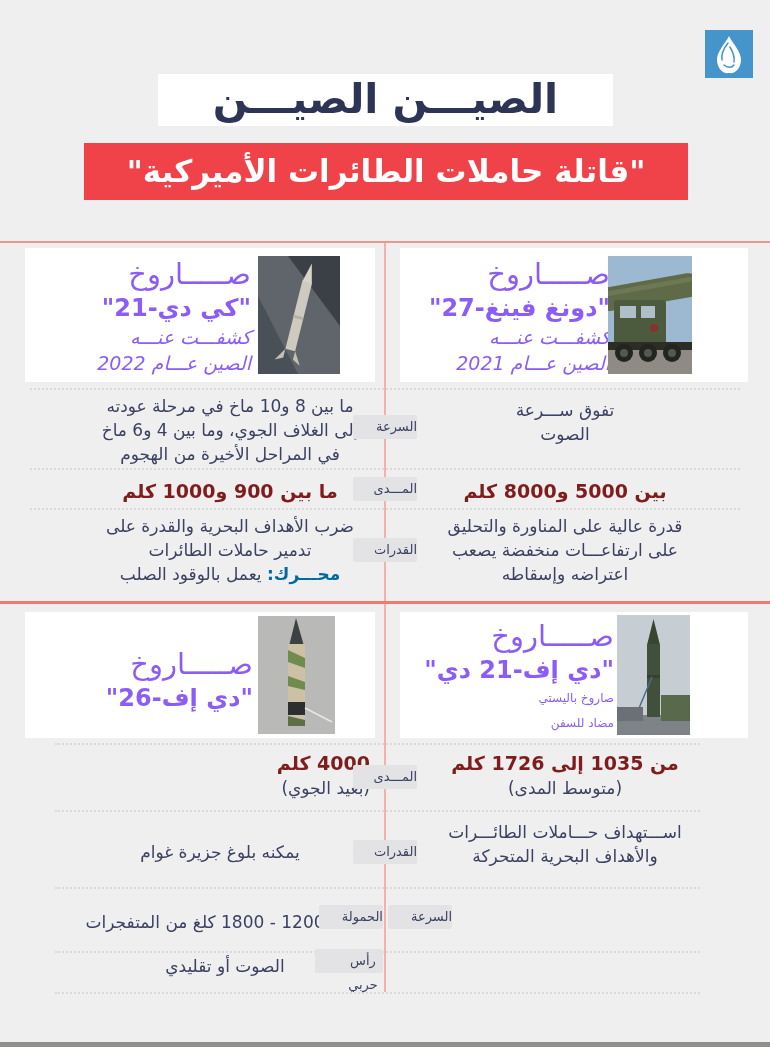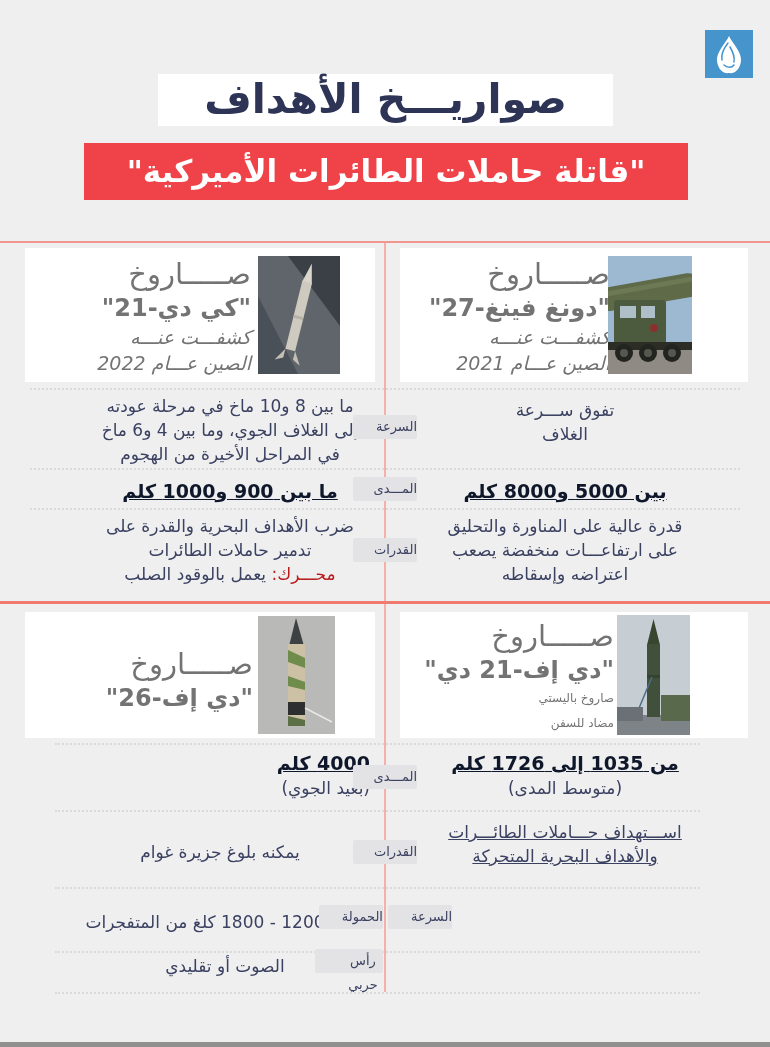--- a/index.html
+++ b/index.html
@@ -18,53 +18,53 @@
     position:absolute; left:84px; top:143px; width:604px; height:57px;
     background:#f04349; color:#ffffff; font-size:31px; font-weight:bold;
     text-align:center; line-height:56px; white-space:nowrap;
   }
   .logo { position:absolute; left:705px; top:30px; width:48px; height:48px; }
   .hline { position:absolute; left:0; width:770px; }
   .hline.top { top:241px; height:2px; background:#f0968f; }
   .hline.mid { top:601px; height:3px; background:#ef7a70; }
   .vline { position:absolute; left:384px; top:243px; width:2px; height:749px; background:#f5b0aa; }
   .card { position:absolute; background:#ffffff; }
-  .card-text { position:absolute; top:8px; left:0; text-align:right; color:#737373; padding-left:4px; }
+  .card-text { position:absolute; top:8px; left:0; text-align:right; color:#8b5cf6; padding-left:4px; }
   .mword { font-size:29px; line-height:37px; }
   .mname { font-size:24px; font-weight:bold; line-height:31px; }
   .mrev  { font-size:19px; line-height:26px;font-style:italic; }
   .mdesc { font-size:12px; line-height:25px; }
   .photo { position:absolute; overflow:hidden; background:#888; }
   .cell { position:absolute; text-align:center; font-size:17px; line-height:24px; color:#3b4161; }
   .pre { white-space:pre-line; }
-  .bigbold { font-weight:bold; color:#0f172a; font-size:19px; line-height:26px;text-decoration:underline; }
+  .bigbold { font-weight:bold; color:#7f1d1d; font-size:19px; line-height:26px; }
   .note { font-size:17px; line-height:25px; }
   .cap-engine { font-size:17px; line-height:24px; }
-  .cap-engine .b { font-weight:normal; color:#b91c1c; }
+  .cap-engine .b { font-weight:bold; color:#0369a1; }
   .flabel {
     position:absolute; height:24px; line-height:24px; background:#e3e3e5;
     color:#3b4161; font-size:13px; text-align:center; border-radius:2px;padding-left:28px;
   }
   .dot { position:absolute; height:0; border-top:2px dotted #dadada; }
   .bottom-bar { position:absolute; left:0; top:1042px; width:770px; height:5px; background:#90908e; }
 </style>
 </head>
 <body>
 
 <div id="canvas">
 
   <div class="logo">
     <svg width="48" height="48" viewBox="0 0 48 48">
       <rect width="48" height="48" fill="#4694cc"></rect>
       <path d="M24 6 C21 13 11 22 12 31 C13 40 19 44 24 43 C29 44 35 40 36 31 C37 22 27 13 24 6 Z" fill="#ffffff"></path>
       <path d="M23 13 C19 18 16 24 17 30 M25 17 C28 22 30 26 29 32 M19 35 C22 38 27 38 29 35" stroke="#4694cc" stroke-width="1.5" fill="none" stroke-linecap="round"></path>
     </svg>
   </div>
 
-  <div class="title-box">صواريـــخ الأهداف</div>
+  <div class="title-box">الصيـــن الصيـــن</div>
   <div class="subtitle-box">"قاتلة حاملات الطائرات الأميركية"</div>
 
   <div class="hline top"></div>
   <div class="vline"></div>
   <div class="hline mid"></div>
 
   <div class="dot" style="top:388px;left:30px;width:710px;"></div>
   <div class="dot" style="top:468px;left:30px;width:710px;"></div>
   <div class="dot" style="top:508px;left:30px;width:710px;"></div>
   <div class="dot" style="top:743px;left:55px;width:645px;"></div>
@@ -123,21 +123,21 @@
         <circle cx="40" cy="97" r="4" fill="#55584e"></circle>
         <circle cx="64" cy="97" r="4" fill="#55584e"></circle>
       </svg>
     </div>
   </div>
 
   <div class="cell pre" style="left:75px;top:394px;width:310px;">ما بين 8 و10 ماخ في مرحلة عودته
 إلى الغلاف الجوي، وما بين 4 و6 ماخ
 في المراحل الأخيرة من الهجوم</div>
   <div class="cell pre" style="left:425px;top:398px;width:280px;">تفوق ســـرعة
-الغلاف</div>
+الصوت</div>
   <div class="flabel" style="left:353px;top:415px;width:64px;">السرعة</div>
 
   <div class="cell bigbold" style="left:75px;top:478px;width:310px;">ما بين 900 و1000 كلم</div>
   <div class="cell bigbold" style="left:425px;top:478px;width:280px;">بين 5000 و8000 كلم</div>
   <div class="flabel" style="left:353px;top:477px;width:64px;">المـــدى</div>
 
   <div class="cell" style="left:75px;top:514px;width:310px;">
     <div class="pre">ضرب الأهداف البحرية والقدرة على
 تدمير حاملات الطائرات</div>
     <div class="cap-engine"><span class="b">محـــرك:</span><span> يعمل بالوقود الصلب</span></div>
@@ -191,21 +191,21 @@
     <div class="bigbold">4000 كلم</div>
     <div class="note">(بعيد الجوي)</div>
   </div>
   <div class="cell" style="left:425px;top:750px;width:280px;">
     <div class="bigbold">من 1035 إلى 1726 كلم</div>
     <div class="note">(متوسط المدى)</div>
   </div>
   <div class="flabel" style="left:353px;top:765px;width:64px;">المـــدى</div>
 
   <div class="cell" style="left:70px;top:840px;width:300px;">يمكنه بلوغ جزيرة غوام</div>
-  <div class="cell pre" style="left:425px;top:820px;width:280px;text-decoration:underline;">اســـتهداف حـــاملات الطائـــرات
+  <div class="cell pre" style="left:425px;top:820px;width:280px;">اســـتهداف حـــاملات الطائـــرات
 والأهداف البحرية المتحركة</div>
   <div class="flabel" style="left:353px;top:840px;width:64px;">القدرات</div>
 
   <div class="cell" style="left:60px;top:910px;width:290px;">1200 - 1800 كلغ من المتفجرات</div>
   <div class="flabel" style="left:319px;top:905px;width:64px;">الحمولة</div>
   <div class="flabel" style="left:388px;top:905px;width:64px;">السرعة</div>
 
   <div class="flabel" style="left:315px;top:949px;width:68px;">رأس حربي</div>
   <div class="cell" style="left:80px;top:954px;width:290px;">الصوت أو تقليدي</div>
 

